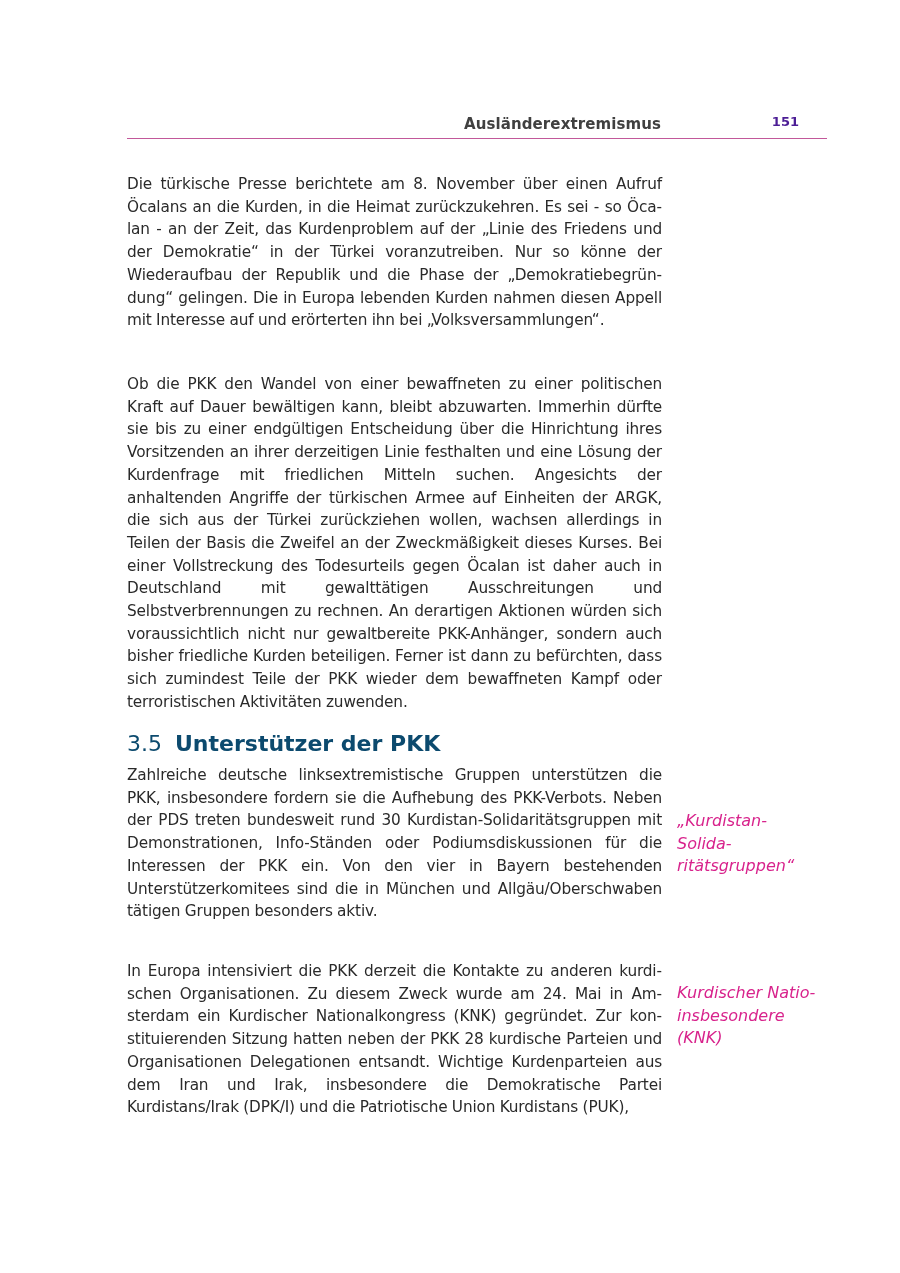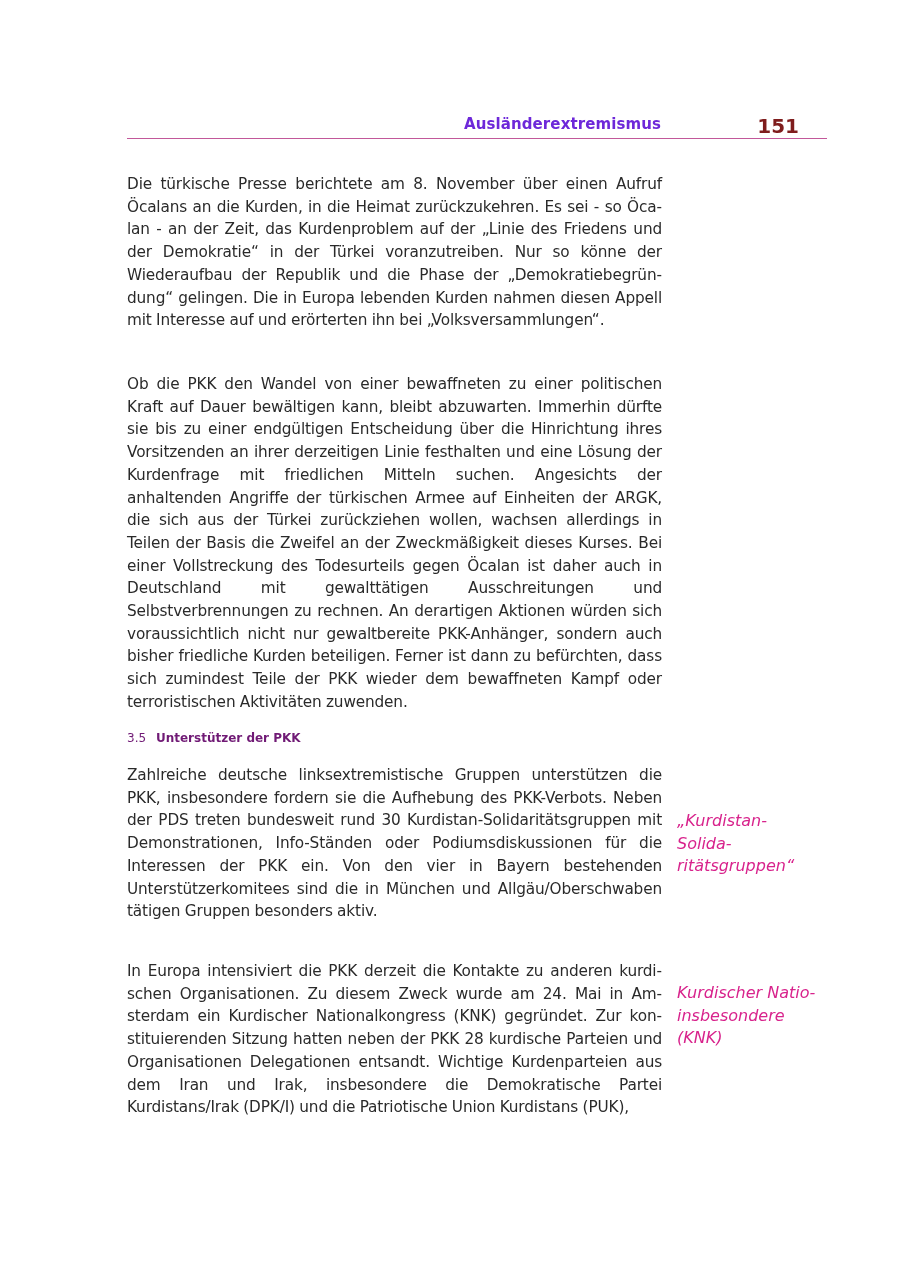--- a/index.html
+++ b/index.html
@@ -1,28 +1,28 @@
 <!DOCTYPE html>
 <html><head>
   <meta charset="utf-8">
   <style>
     html, body { margin: 0; padding: 0; background: #ffffff; }
     body { width: 900px; height: 1273px; position: relative; overflow: hidden;
            font-family: "DejaVu Sans", "Liberation Sans", sans-serif; color: #2a2a2a; }
     .header { position: absolute; left: 127px; top: 112px; width: 700px; height: 26px;
               border-bottom: 1.5px solid #c2589a; }
     .header-title { position: absolute; right: 166px; top: 3px; font-size: 15px; font-weight: bold;
-                    color: #6d28d9; letter-spacing: 0.1px; }
-    .header-page { position: absolute; right: 28px; top: 2px; font-size: 20px; font-weight: bold; color: #7f1d1d; }
+                    color: #404040; letter-spacing: 0.1px; }
+    .header-page { position: absolute; right: 28px; top: 2px; font-size: 13px; font-weight: bold; color: #4c1d95; }
     .col { position: absolute; left: 127px; width: 535px; }
     p.body { margin: 0; font-size: 15.3px; line-height: 22.7px; text-align: justify;
              hyphens: manual; letter-spacing: -0.15px; word-spacing: -0.3px; }
     .p1 { top: 173px; }
     .p2 { top: 345px; margin-top: 28px; }
-    .heading { position: absolute; left: 127px; top: 731px; font-size: 12px; color: #701a75; }
+    .heading { position: absolute; left: 127px; top: 731px; font-size: 22px; color: #0c4a6e; }
     .heading .num { font-weight: normal; margin-right: 6px; }
     .heading .title { font-weight: bold; }
     .p3 { top: 764px; }
     .p4 { top: 960px; }
     .margin-note { position: absolute; left: 677px; width: 140px; font-style: italic; font-size: 16px;
                    line-height: 22.5px; color: #d8238c; }
     .note1 { top: 810px; }
     .note2 { top: 982px; }
   </style>
 </head>

